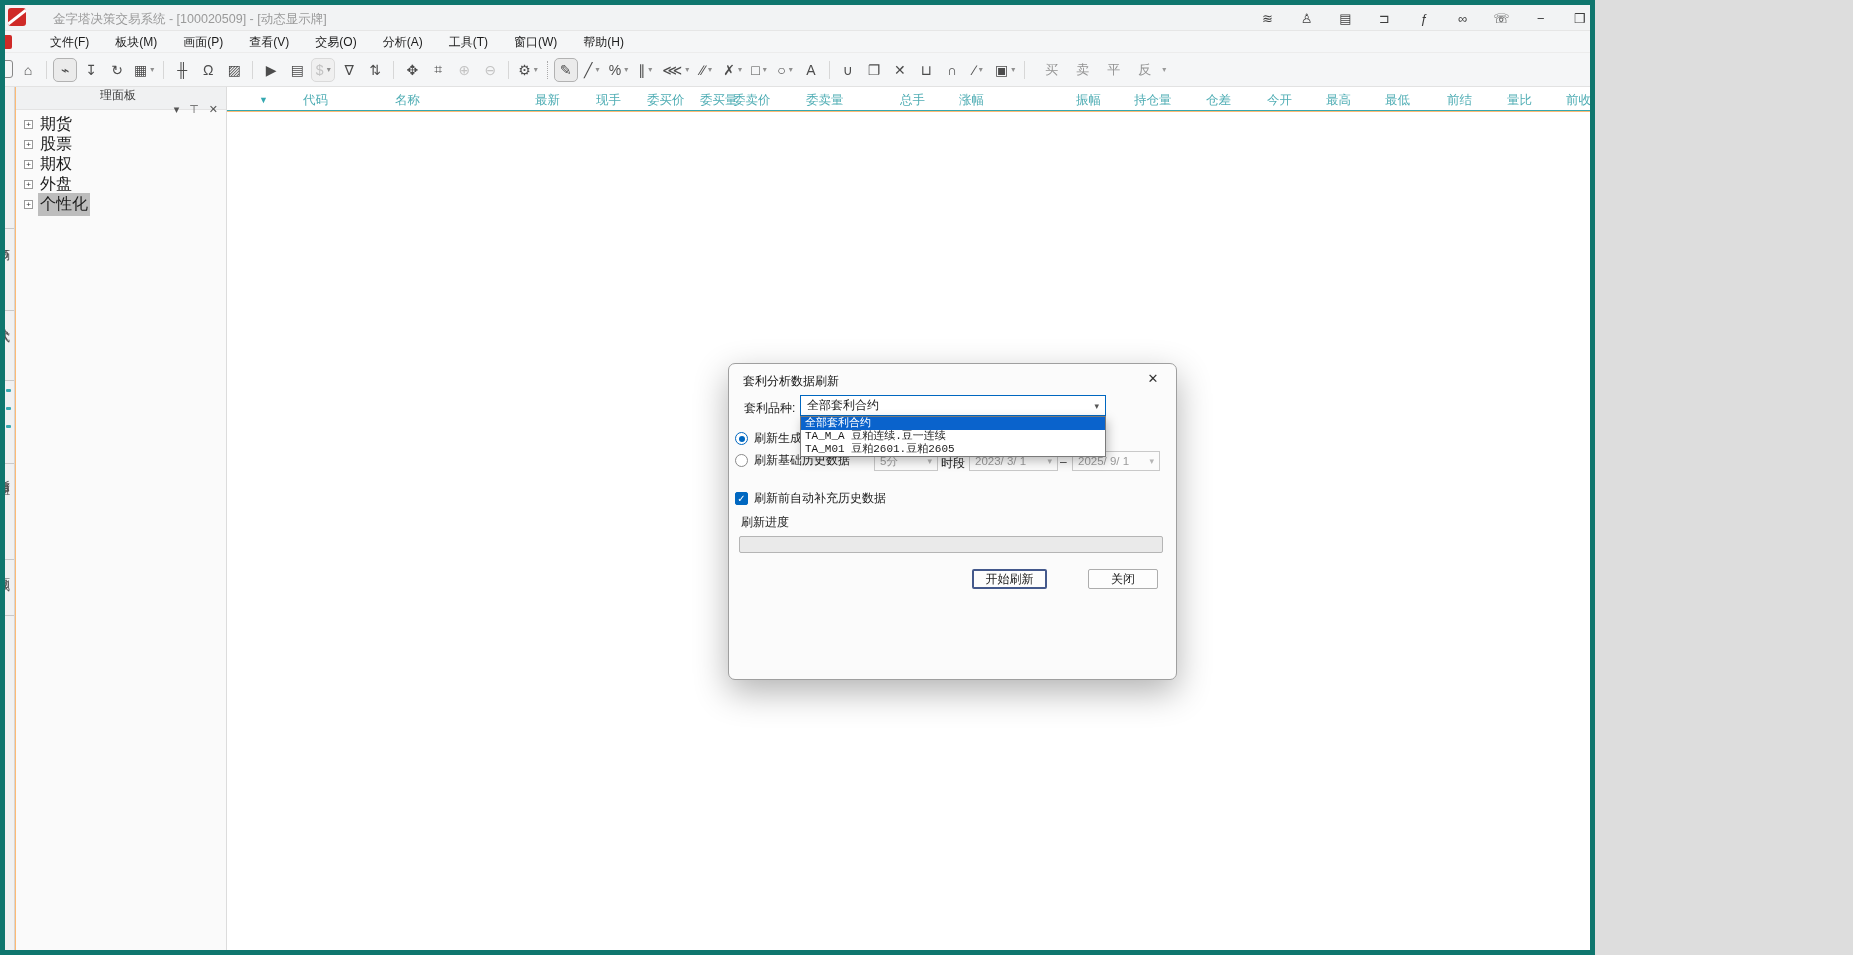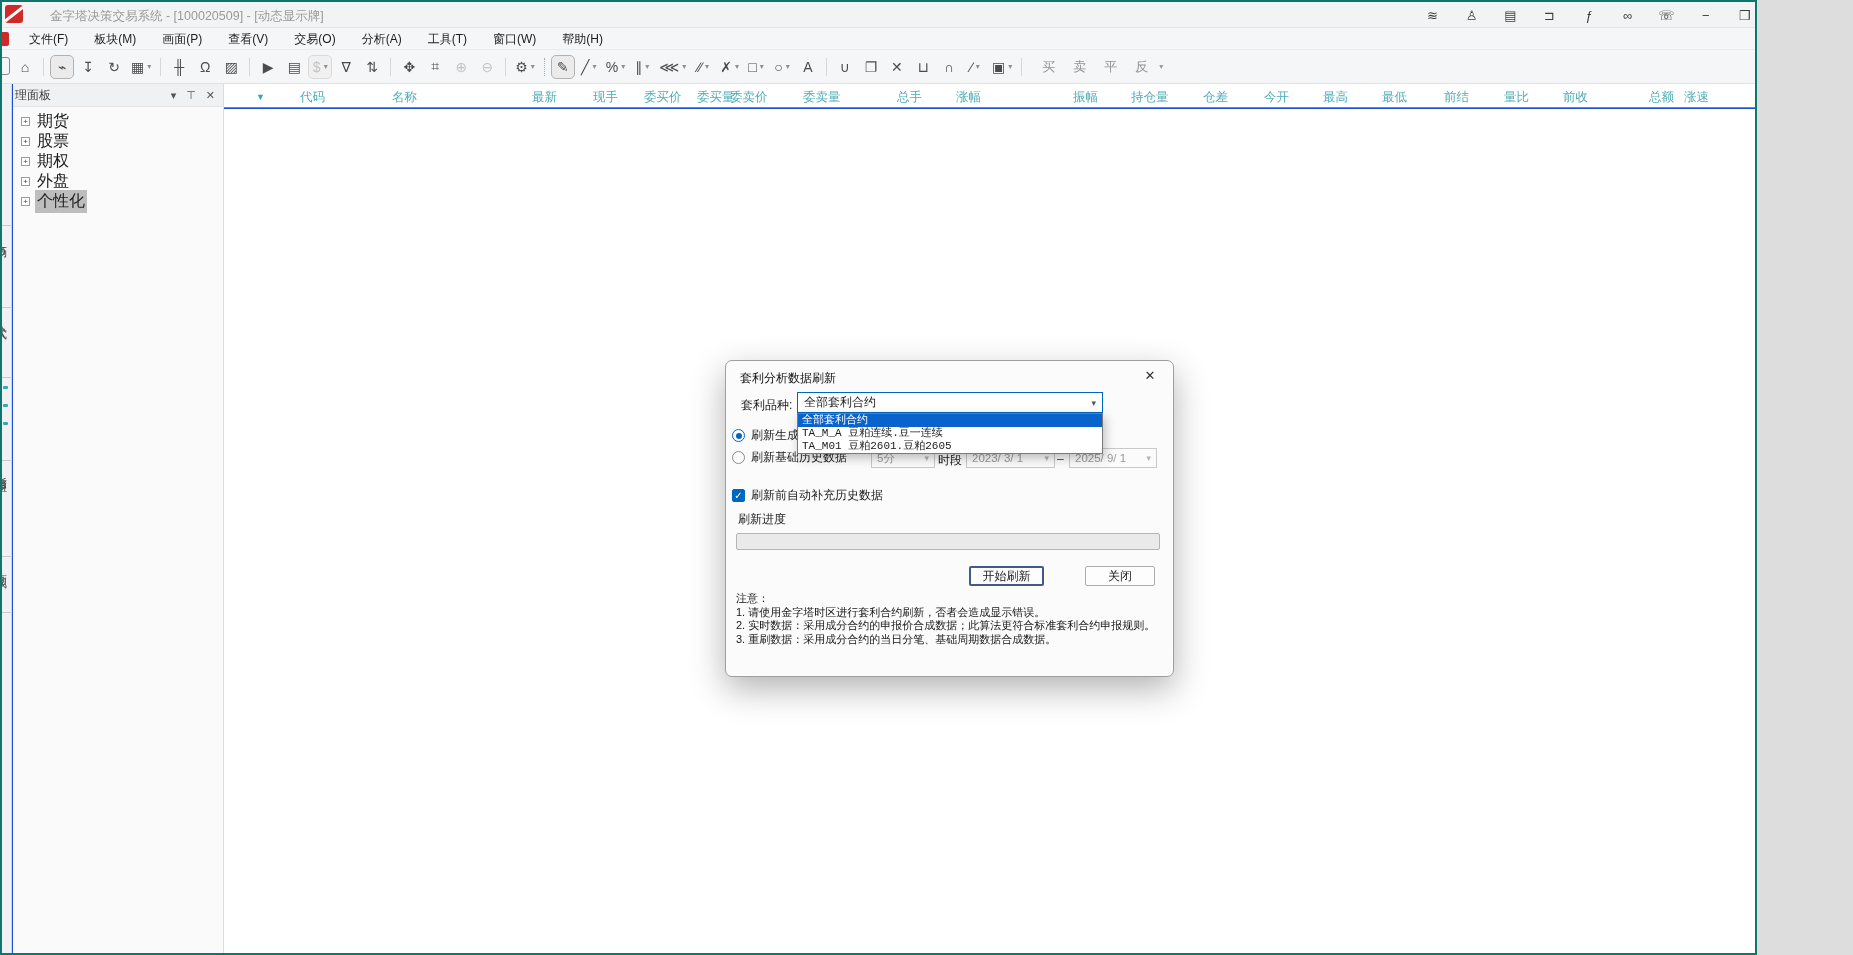--- a/index.html
+++ b/index.html
@@ -1,29 +1,29 @@
 <!DOCTYPE html>
 <html><head>
 <meta charset="utf-8">
 <style>
   html,body{margin:0;padding:0;background:#ddd;}
   *{box-sizing:border-box;font-family:"Liberation Sans","DejaVu Sans",sans-serif;}
-  .app{position:relative;width:1757px;height:955px;background:#1d4ed8;overflow:hidden;border:2px solid #0f766e;}
+  .app{position:relative;width:1595px;height:955px;background:#fdba74;overflow:hidden;border:5px solid #0f766e;}
 
   
   .titlebar{position:absolute;left:0;top:0;right:0;height:26px;background:#f2f3f4;display:flex;align-items:center;border-bottom:1px solid #e6e6e6;}
   .app-icon{position:absolute;left:3px;top:3px;width:18px;height:18px;background:#cf2a27;border-radius:3px;overflow:hidden;}
   .app-icon .diag{position:absolute;left:-4px;top:6px;width:30px;height:3px;background:#fff;transform:rotate(-38deg);}
   .win-title{position:absolute;left:48px;top:6px;font-size:12.5px;color:#9a9a9a;white-space:nowrap;}
   .tb-icons{position:absolute;right:14px;top:0;height:26px;display:flex;align-items:center;gap:22px;}
   .tb-ic{width:17px;height:17px;display:flex;align-items:center;justify-content:center;font-size:13px;color:#3c3c3c;cursor:pointer;}
   .tb-ic:last-child{margin-right:-12px;}
 
   
-  .menubar{position:absolute;left:0;top:26px;right:0;height:22px;background:#f5f6f7;display:flex;align-items:center;padding-left:14px;border-bottom:1px solid #ececec;}
+  .menubar{position:absolute;left:0;top:26px;right:0;height:22px;background:#f5f6f7;display:flex;align-items:center;padding-left:32px;border-bottom:1px solid #ececec;}
   .mdi-ic{position:absolute;left:0;top:4px;width:7px;height:14px;background:#cf2a27;border-radius:0 2px 2px 0;}
   .menu-item{font-size:12px;color:#1c1c1c;padding:0 13px;height:22px;line-height:22px;cursor:default;}
 
   
   .toolbar{position:absolute;left:0;top:48px;right:0;height:34px;background:#f5f6f7;display:flex;align-items:center;padding-left:10px;border-bottom:1px solid #e2e2e2;}
   .clipped-tool{position:absolute;left:-8px;top:7px;width:16px;height:18px;border:1.5px solid #888;border-radius:3px;background:#f5f6f7;}
   .tool-btn{position:relative;min-width:24px;height:24px;margin:0 1px;display:flex;align-items:center;justify-content:center;font-size:14px;color:#4c4c4c;border:1px solid transparent;border-radius:5px;cursor:pointer;padding:0 2px;}
   .tool-btn i{font-style:normal;}
   .tool-btn.active{border-color:#b2b2b2;background:#ebebeb;}
   .tool-btn.disabled{color:#c3c3c3;}
@@ -41,21 +41,21 @@
   .col-h{position:absolute;top:5px;font-size:12.5px;color:#4fadb4;white-space:nowrap;cursor:pointer;}
 
   
   .edge-strip{position:absolute;left:0;top:82px;bottom:0;width:10px;background:#f0f1f2;border-right:1px solid #d5d5d5;overflow:hidden;}
   .edge-tab{position:absolute;left:-7px;width:14px;writing-mode:vertical-rl;text-orientation:upright;font-size:12px;color:#4a4a4a;letter-spacing:2px;white-space:nowrap;}
   .edge-div{position:absolute;left:0;width:100%;height:1px;background:#c9c9c9;}
   .edge-mark{position:absolute;left:1px;width:5px;height:3px;background:#35a8b0;border-radius:1px;}
 
   
   .sidebar{position:absolute;left:11px;top:82px;bottom:0;width:211px;background:#fafafa;border-right:1px solid #dcdcdc;}
-  .panel-head{height:23px;background:#f0f1f2;border-bottom:1px solid #e3e3e3;display:flex;align-items:center;padding:0 8px 0 2px;}
+  .panel-head{height:23px;background:#f0f1f2;border-bottom:1px solid #e3e3e3;display:flex;align-items:center;padding:0 8px 0 2px;flex-direction:column;}
   .panel-title{font-size:12px;color:#3d3d3d;}
   .panel-head-icons{margin-left:auto;display:flex;align-items:center;gap:10px;}
   .ph-ic{font-size:11px;color:#555;cursor:pointer;line-height:1;}
   .tree{padding-top:4px;}
   .tree-item{position:relative;height:20px;display:flex;align-items:center;padding-left:8px;cursor:pointer;}
   .expander{width:9px;height:9px;border:1px solid #9a9a9a;background:#fff;font-size:8px;line-height:7px;text-align:center;color:#333;margin-right:5px;flex:0 0 auto;}
   .expander::before{content:"+";}
   .tree-lbl{font-size:16px;color:#1a1a1a;padding:1px 2px;}
   .tree-item.selected .tree-lbl{background:#bdbdbd;}
 
@@ -410,22 +410,15 @@
       <span class="checkbox"></span>
       <span>刷新前自动补充历史数据</span>
     </div>
 
     <span class="prog-label">刷新进度</span>
     <div class="progress"></div>
 
     <div class="dlg-btn btn-start">开始刷新</div>
     <div class="dlg-btn btn-close">关闭</div>
 
-    <div class="notes">
-
-    <div class="note-line">注意：</div>
-        <div class="note-line">1. 请使用金字塔时区进行套利合约刷新，否者会造成显示错误。</div>
-        <div class="note-line">2. 实时数据：采用成分合约的申报价合成数据；此算法更符合标准套利合约申报规则。</div>
-        <div class="note-line">3. 重刷数据：采用成分合约的当日分笔、基础周期数据合成数据。</div>
-      </div>
   </div>
 
 </div>
 
 </body></html>

